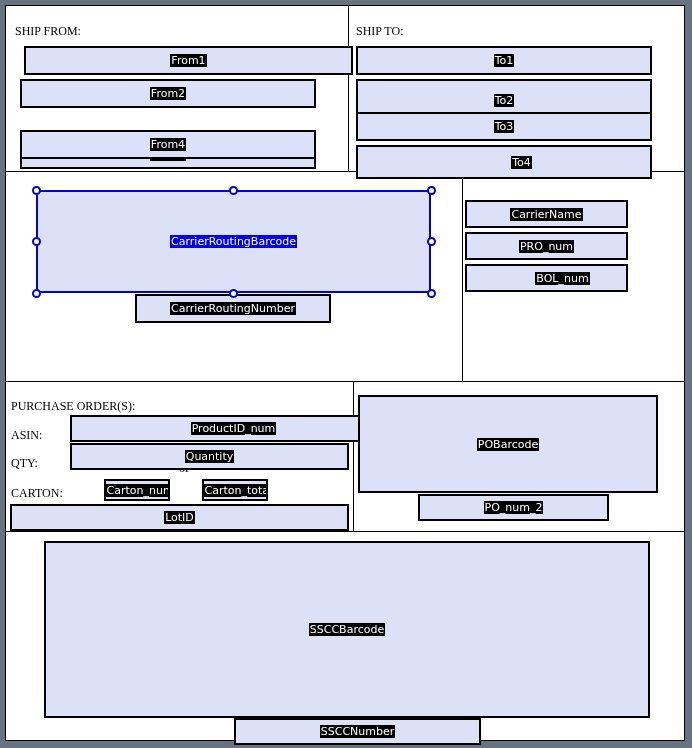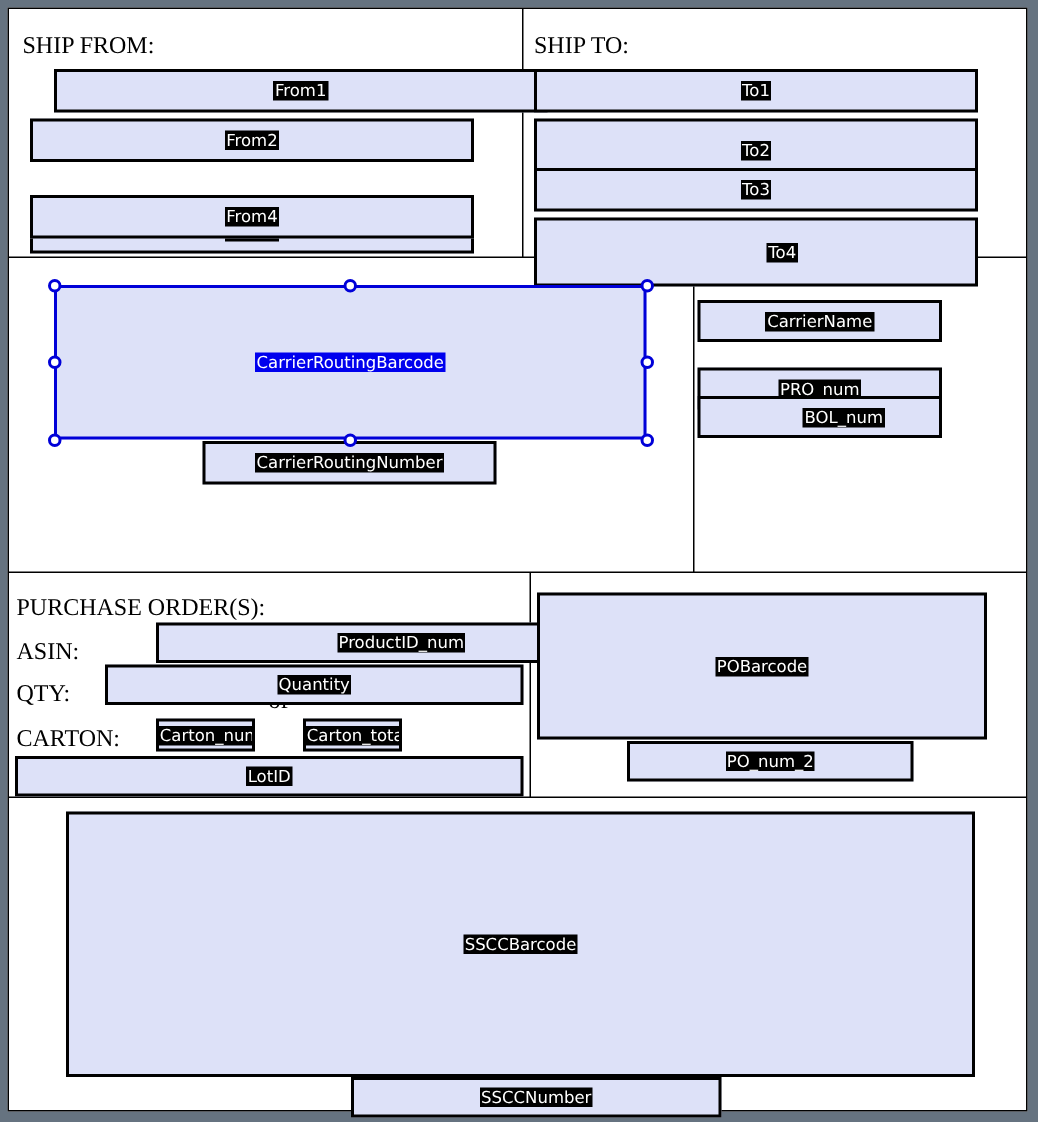--- a/index.html
+++ b/index.html
@@ -68,21 +68,21 @@
     display: block;
     width: 100%;
     text-align: left;
     padding-left: 2px;
   }
 
   
   .caption {
     position: absolute;
     font-family: "Liberation Serif", serif;
-    font-size: 16px;
+    font-size: 12px;
     line-height: 18px;
     color: #000000;
     white-space: nowrap;
   }
 
   
   .field-box.selected {
     border-color: #0000d8;
     background: #dde1f8;
   }
@@ -110,21 +110,21 @@
   <div class="divider-v" style="left:342px; top:0; height:166px;"></div>
 
   <div class="divider-h" style="top:375px;"></div>
   <div class="divider-v" style="left:456px; top:166px; height:210px;"></div>
 
   <div class="divider-h" style="top:525px;"></div>
   <div class="divider-v" style="left:347px; top:376px; height:150px;"></div>
 
   <div class="caption" style="left:9px; top:16px;">SHIP FROM:</div>
 
-  <div class="field-box" style="left:30px; top:40px; width:329px; height:29px;">
+  <div class="field-box" style="left:18px; top:40px; width:329px; height:29px;">
     <span class="field-label">From1</span>
   </div>
   <div class="field-box" style="left:14px; top:73px; width:296px; height:29px;">
     <span class="field-label">From2</span>
   </div>
   <div class="field-box" style="left:14px; top:106px; width:296px; height:29px;margin-top:28px;">
     <span class="field-label">From3</span>
   </div>
   <div class="field-box" style="left:14px; top:124px; width:296px; height:29px;">
     <span class="field-label">From4</span>
@@ -134,21 +134,21 @@
 
   <div class="field-box" style="left:350px; top:40px; width:296px; height:29px;">
     <span class="field-label">To1</span>
   </div>
   <div class="field-box" style="left:350px; top:73px; width:296px; height:43px;">
     <span class="field-label">To2</span>
   </div>
   <div class="field-box" style="left:350px; top:106px; width:296px; height:29px;">
     <span class="field-label">To3</span>
   </div>
-  <div class="field-box" style="left:350px; top:139px; width:296px; height:46px;padding-left:35px;">
+  <div class="field-box" style="left:350px; top:139px; width:296px; height:34px;padding-left:35px;">
     <span class="field-label">To4</span>
   </div>
 
   <div class="field-box selected" style="left:30px; top:184px; width:395px; height:103px;">
     <span class="field-label">CarrierRoutingBarcode</span>
   </div>
 
   <div class="handle" style="left:25.5px;  top:179.5px;"></div>
   <div class="handle" style="left:223px;   top:179.5px;"></div>
   <div class="handle" style="left:420.5px; top:179.5px;"></div>
@@ -158,34 +158,34 @@
   <div class="handle" style="left:223px;   top:282.5px;"></div>
   <div class="handle" style="left:420.5px; top:282.5px;"></div>
 
   <div class="field-box" style="left:129px; top:288px; width:196px; height:29px;">
     <span class="field-label">CarrierRoutingNumber</span>
   </div>
 
   <div class="field-box" style="left:459px; top:194px; width:163px; height:28px;">
     <span class="field-label">CarrierName</span>
   </div>
-  <div class="field-box" style="left:459px; top:226px; width:163px; height:28px;margin-top:13px;">
+  <div class="field-box" style="left:459px; top:226px; width:163px; height:28px;">
     <span class="field-label">PRO_num</span>
   </div>
   <div class="field-box" style="left:459px; top:258px; width:163px; height:28px;padding-left:32px;">
     <span class="field-label">BOL_num</span>
   </div>
 
   <div class="caption" style="left:5px; top:391px;">PURCHASE ORDER(S):</div>
   <div class="caption" style="left:5px; top:420px;">ASIN:</div>
   <div class="caption" style="left:5px; top:448px;">QTY:</div>
   <div class="caption" style="left:5px; top:478px;">CARTON:</div>
   <div class="caption" style="left:173px; top:453px;">of</div>
 
-  <div class="field-box" style="left:64px; top:409px; width:327px; height:27px;margin-left:34px;">
+  <div class="field-box" style="left:64px; top:409px; width:327px; height:27px;">
     <span class="field-label">ProductID_num</span>
   </div>
   <div class="field-box" style="left:64px; top:437px; width:279px; height:27px;">
     <span class="field-label">Quantity</span>
   </div>
   <div class="field-box clipped" style="left:98px; top:473px; width:66px; height:22px;">
     <span class="field-label">Carton_number</span>
   </div>
   <div class="field-box clipped" style="left:196px; top:473px; width:66px; height:22px;">
     <span class="field-label">Carton_total</span>

